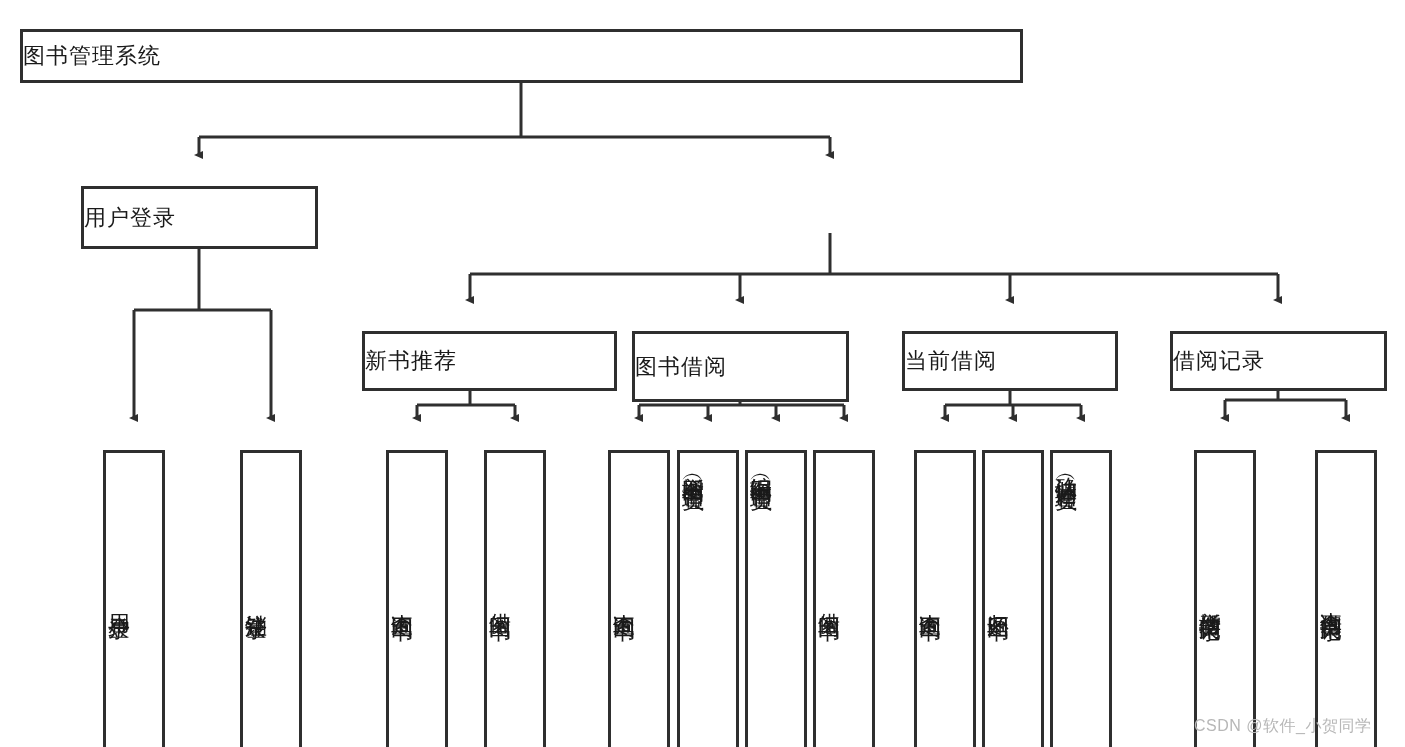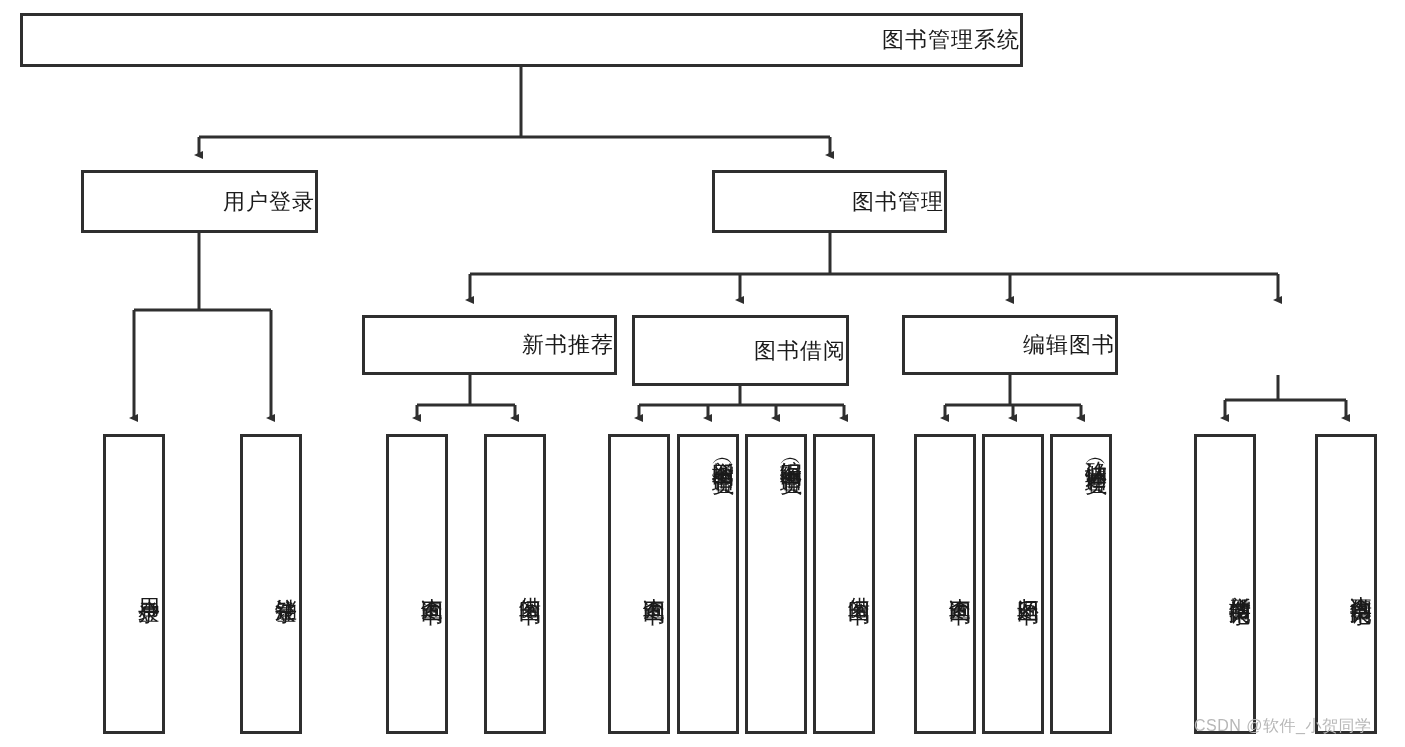--- a/index.html
+++ b/index.html
@@ -27,22 +27,23 @@
     height: 747px;
     pointer-events: none;
   }
   .node {
     position: absolute;
     box-sizing: border-box;
     background: #ffffff;
     border: 3px solid #2f2f2f;
     display: flex;
     align-items: center;
-    justify-content: flex-end;
+    justify-content: flex-start;
     color: #1a1a1a;
+    margin-top: 16px;
   }
   .node.level0 { border-width: 3px; }
   .node.level1 { border-width: 3px; }
   .node.level2 { border-width: 3px; }
   .node.leaf  { border-width: 3px; }
 
   .hlabel {
     font-size: 22px;
     line-height: 1;
     letter-spacing: 1px;
@@ -124,32 +125,32 @@
     </g>
   </svg>
 
   <div class="node level0" style="left: 20px; top: 13px; width: 1003px; height: 54px; border-color: rgb(47, 47, 47); background: rgb(255, 255, 255); color: rgb(26, 26, 26);">
     <span class="hlabel">图书管理系统</span>
   </div>
 
   <div class="node level1" style="left: 81px; top: 170px; width: 237px; height: 63px; border-color: rgb(47, 47, 47); background: rgb(255, 255, 255); color: rgb(26, 26, 26);">
     <span class="hlabel">用户登录</span>
   </div>
-  <div class="node level1" style="left: 712px; top: 170px; width: 235px; height: 63px; border-color: rgb(47, 47, 47); background: rgb(255, 255, 255); color: rgb(26, 26, 26);">
-    <span class="hlabel">图书管理</span>
-  </div>
 
   <div class="node level2" style="left: 362px; top: 315px; width: 255px; height: 60px; border-color: rgb(47, 47, 47); background: rgb(255, 255, 255); color: rgb(26, 26, 26);">
     <span class="hlabel">新书推荐</span>
   </div>
   <div class="node level2" style="left: 632px; top: 315px; width: 217px; height: 71px; border-color: rgb(47, 47, 47); background: rgb(255, 255, 255); color: rgb(26, 26, 26);">
     <span class="hlabel">图书借阅</span>
   </div>
   <div class="node level2" style="left: 902px; top: 315px; width: 216px; height: 60px; border-color: rgb(47, 47, 47); background: rgb(255, 255, 255); color: rgb(26, 26, 26);">
-    <span class="hlabel">编辑图书</span>
+    <span class="hlabel">当前借阅</span>
+  </div>
+  <div class="node level2" style="left: 1170px; top: 315px; width: 217px; height: 60px; border-color: rgb(47, 47, 47); background: rgb(255, 255, 255); color: rgb(26, 26, 26);">
+    <span class="hlabel">借阅记录</span>
   </div>
 
   <div class="node leaf" style="left: 103px; top: 434px; width: 62px; height: 300px; border-color: rgb(47, 47, 47); background: rgb(255, 255, 255); color: rgb(26, 26, 26);">
     <span class="vlabel">用户登录</span>
   </div>
   <div class="node leaf" style="left: 240px; top: 434px; width: 62px; height: 300px; border-color: rgb(47, 47, 47); background: rgb(255, 255, 255); color: rgb(26, 26, 26);">
     <span class="vlabel">注销登录</span>
   </div>
   <div class="node leaf" style="left: 386px; top: 434px; width: 62px; height: 300px; border-color: rgb(47, 47, 47); background: rgb(255, 255, 255); color: rgb(26, 26, 26);">
     <span class="vlabel">查询图书</span>

